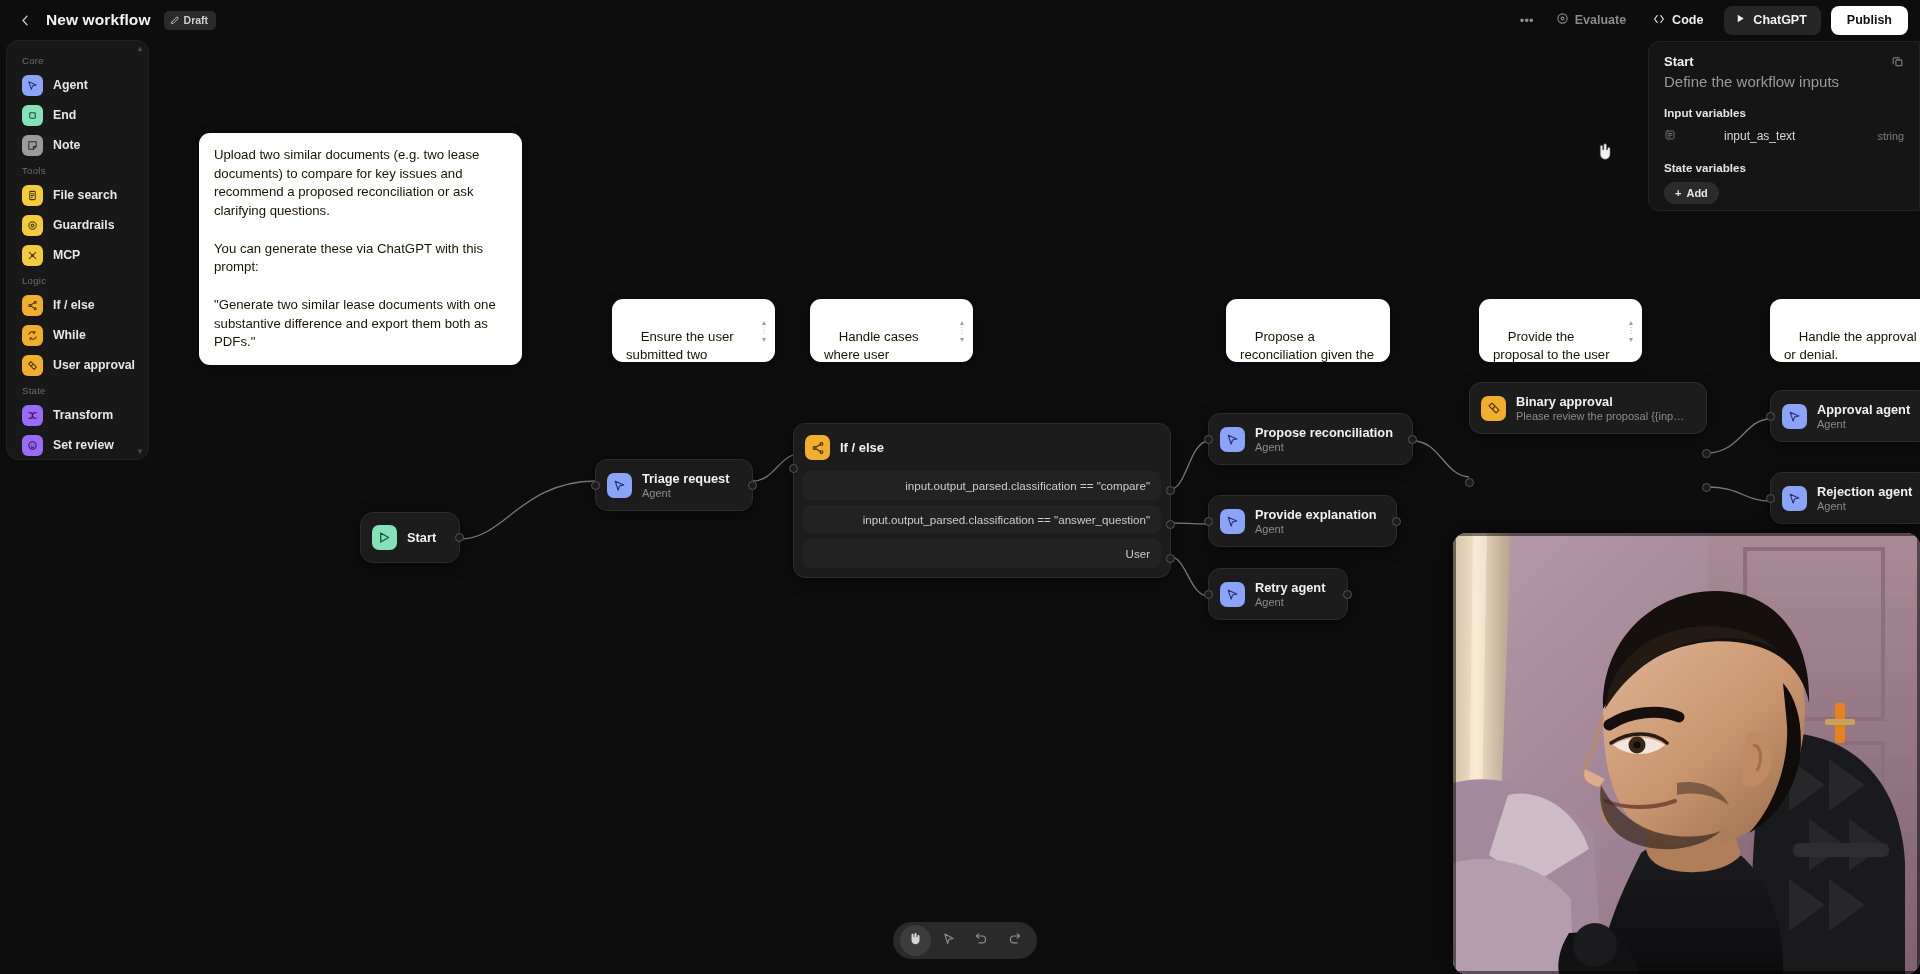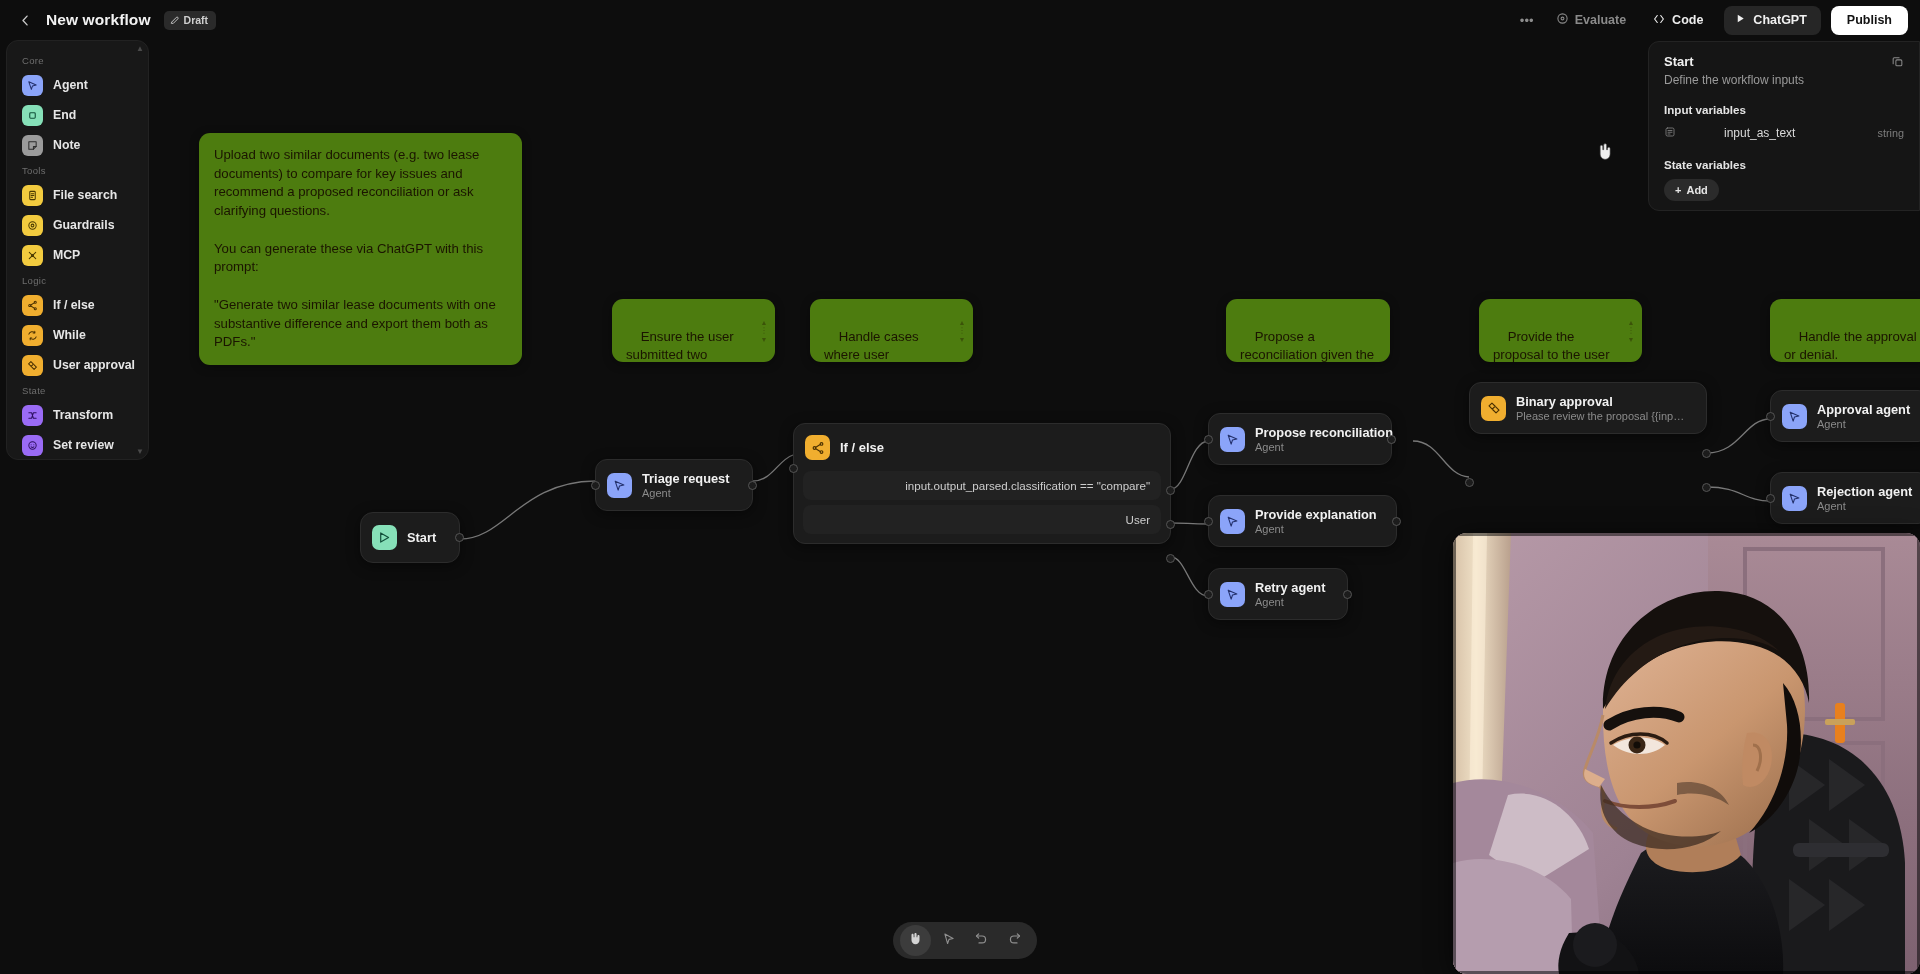--- a/index.html
+++ b/index.html
@@ -99,21 +99,21 @@
   .pal-scroll-up { top: 3px; }
   .pal-scroll-dn { bottom: 3px; }
 
   
   .canvas { position: absolute; inset: 0; z-index: 10; }
   .edges { position: absolute; inset: 0; pointer-events: none; }
 
   
   .note {
     position: absolute;
-    background: #4d7c0f;
+    background: #ffffff;
     border-radius: 11px;
     color: #1b1500;
     padding: 13px 15px;
     font-size: 13.4px; line-height: 1.42;
     z-index: 14;
     box-shadow: 0 2px 10px rgba(0,0,0,.35);
     overflow: hidden;
     white-space: pre-wrap;
   }
   .note-lg { width: 323px; height: 232px; left: 199px; top: 133px; font-size: 13.2px; }
@@ -163,39 +163,39 @@
     background: #1c1c1c; border: 1.4px solid #555;
     z-index: 22;
   }
 
   
   #node-start { left: 360px; top: 512px; width: 100px; border-radius: 13px; }
   #node-start .node-head { padding: 12px 18px 12px 11px; }
   #node-triage { left: 595px; top: 459px; width: 158px; }
   #node-ifelse { left: 793px; top: 423px; width: 378px; }
   #node-ifelse .node-title { font-size: 13px; }
-  #node-propose { left: 1208px; top: 413px; width: 184px; }
+  #node-propose { left: 1208px; top: 413px; width: 205px; }
   #node-explain { left: 1208px; top: 495px; width: 189px; }
   #node-retry   { left: 1208px; top: 568px; width: 140px; border-radius: 12px; }
   #node-approval{ left: 1469px; top: 382px; width: 238px; }
   #node-apagent { left: 1770px; top: 390px; width: 160px; }
   #node-rjagent { left: 1770px; top: 472px; width: 160px; }
 
   
   .inspector {
     position: absolute; right: 0; top: 41px;
     width: 272px; height: 170px;
     background: #151515; border: 1px solid #232323;
     border-radius: 11px 0 0 11px;
     padding: 12px 15px;
     z-index: 55;
   }
   .insp-head { display: flex; align-items: flex-start; }
   .insp-title { font-size: 13px; font-weight: 700; color: #f0f0f0; }
-  .insp-desc { font-size: 12px; color: #9a9a9a; margin-top: 4px; }
+  .insp-desc { font-size: 15px; color: #9a9a9a; margin-top: 4px; }
   .insp-copy { margin-left: auto; color: #8a8a8a; cursor: pointer; }
   .insp-section { font-size: 11.6px; font-weight: 700; color: #e4e4e4; margin-top: 16px; }
   .insp-var {
     display: flex; align-items: center; gap: 8px; margin-top: 8px;
   }
   .insp-var-name { font-size: 12px; color: #d9d9d9; margin-left: 40px; }
   .insp-var-type { margin-left: auto; font-size: 10.8px; color: #7d7d7d; }
   .add-btn {
     margin-top: 8px; display: inline-flex; align-items: center; gap: 5px;
     height: 22px; padding: 0 11px; border-radius: 11px;
@@ -335,20 +335,21 @@
             <circle cx="6" cy="12" r="2.3"></circle>
           <path d="M8.2 10.8 L15.8 6.2 M8.2 13.2 L15.8 17.8"></path>
         </svg>
       </span>
       <div class="node-titles">
         <div class="node-title">If / else</div>
       </div>
     </div>
     <div class="node-rows">
       <div class="node-row">input.output_parsed.classification == "compare"</div>
+      <div class="node-row">input.output_parsed.classification == "answer_question"</div>
       <div class="node-row">User</div>
     </div>
     <div class="port" style="left:-5px; top:40px;"></div>
     <div class="port" style="right:-5px; top:62px;"></div>
     <div class="port" style="right:-5px; top:96px;"></div>
     <div class="port" style="right:-5px; top:130px;"></div>
   </div>
 
   <div class="node" id="node-propose">
     <div class="node-head">

